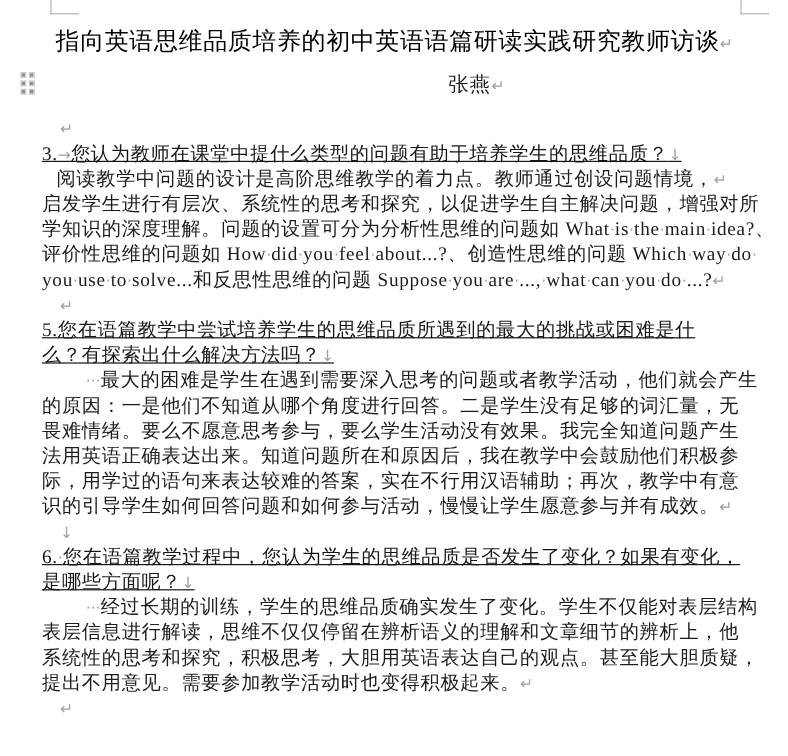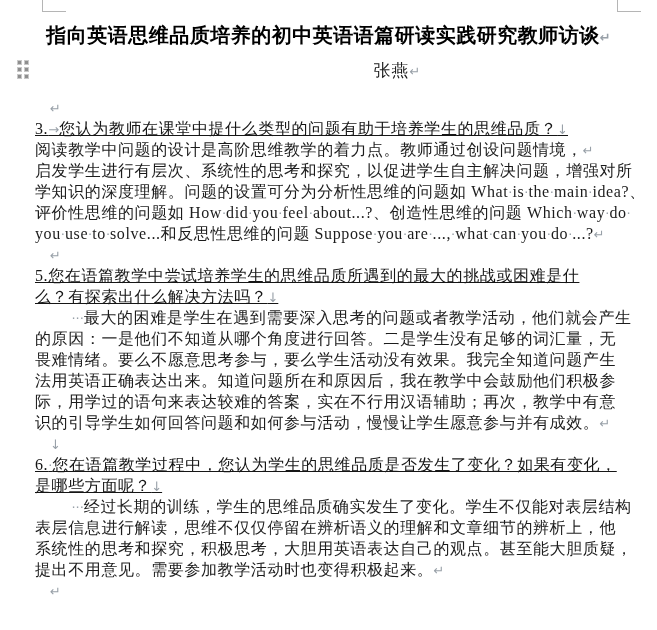--- a/index.html
+++ b/index.html
@@ -23,27 +23,27 @@
     display:grid;grid-template-columns:repeat(2,3px);grid-auto-rows:3px;gap:4px;
   }
   .handle .dot{width:3px;height:3px;background:#8f8f8f;outline:1px solid #c9c9c9;}
   
   .line{
     height:21px;line-height:21px;font-size:16px;color:#1c1c1c;
     letter-spacing:0.6px;white-space:nowrap;padding-left:35px;
   }
   .line.title{
     height:26px;line-height:26px;margin-top:22px;padding-left:0;
-    font-size:20px;font-weight:bold;color:#000;text-align:center;letter-spacing:0.5px;
+    font-size:20px;font-weight:normal;color:#000;text-align:center;letter-spacing:0.5px;
   }
   .line.author{
     height:22px;line-height:22px;margin-top:12px;margin-bottom:15px;
     font-size:17px;text-align:center;padding-left:137px;letter-spacing:1px;
   }
-  .line.indent2{}
+  .line.indent2{margin-left:12px;}
   .line.lead{padding-left:46px;text-align:center;}
   .line.blank{padding-left:50px;}
   .line.question{color:#161616;text-decoration:underline;}
   
   .mark{
     font-family:"DejaVu Sans","Liberation Sans",sans-serif;
     color:#98a0a8;font-size:13px;letter-spacing:0;
   }
 </style>
 </head>

